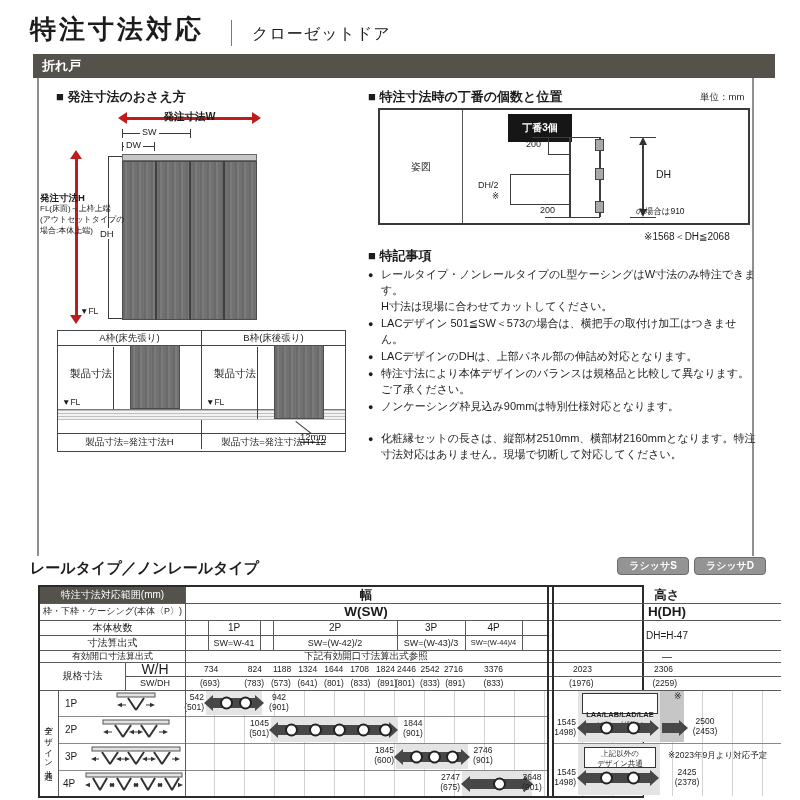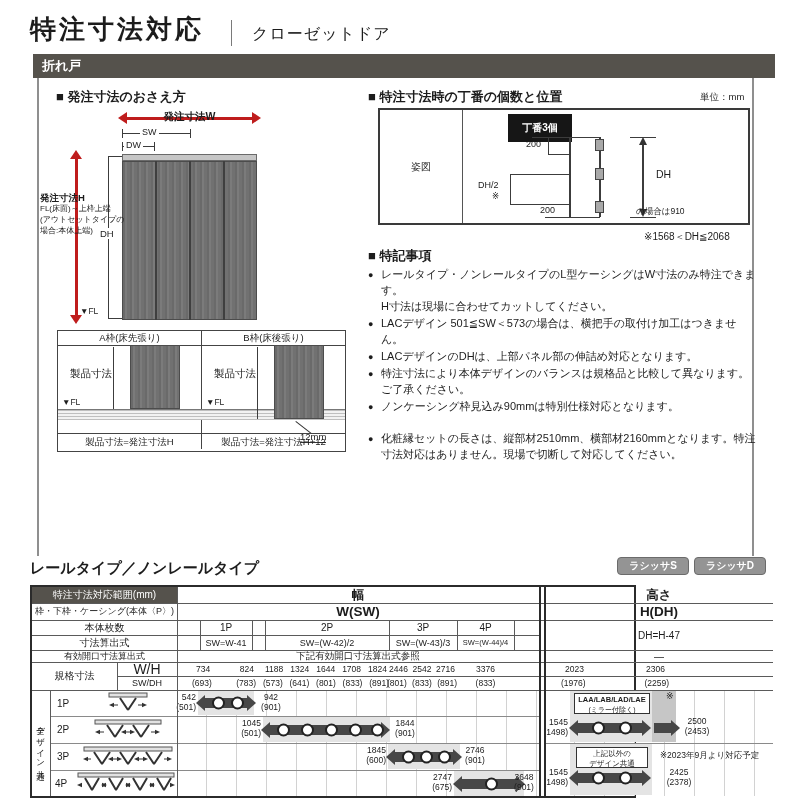--- a/index.html
+++ b/index.html
@@ -186,21 +186,21 @@
     <div class="note-item" style="margin-top:16px;">
       <div>化粧縁セットの長さは、縦部材2510mm、横部材2160mmとなります。特注</div>
       <div>寸法対応はありません。現場で切断して対応してください。</div>
     </div>
   </div>
 
   <div class="a b nw" style="left:30px;top:559px;font-size:15px;">レールタイプ／ノンレールタイプ</div>
   <div class="a badge c" style="left:617px;top:557px;width:70px;height:16px;">ラシッサS</div>
   <div class="a badge c" style="left:694px;top:557px;width:70px;height:16px;">ラシッサD</div>
 
-  <div class="tbl" style="left:30px;top:585px;width:606px;height:213px;">
+  <div class="tbl" style="left:38px;top:585px;width:606px;height:213px;">
 
     <div class="a grid" style="left:145px;top:103px;width:362px;height:106px;"></div>
     <div class="a grid" style="left:513px;top:103px;width:228px;height:106px;"></div>
 
     <div class="a c dark nw" style="left:0;top:0;width:145px;height:16px;font-size:10px;">特注寸法対応範囲(mm)</div>
     <div class="a c b" style="left:145px;top:0;width:362px;height:16px;font-size:12.5px;">幅</div>
     <div class="a c b" style="left:513px;top:0;width:228px;height:16px;font-size:12.5px;">高さ</div>
 
     <div class="a c nw" style="left:0;top:16px;width:145px;height:17px;font-size:9px;">枠・下枠・ケーシング(本体〈P〉)</div>
     <div class="a c b" style="left:145px;top:16px;width:362px;height:17px;font-size:13.5px;">W(SW)</div>
@@ -397,21 +397,21 @@
         <span>2747</span>
         <span>(675)</span>
       </div>
     <div class="lab m" style="left:478px;top:185px;width:28px;">
         <span>3648</span>
         <span>(901)</span>
       </div>
 
     <div class="band" style="left:538px;top:104px;width:82px;height:51px;"></div>
     <div class="bandd" style="left:620px;top:104px;width:24px;height:51px;"></div>
-    <div class="a" style="left:542px;top:106px;width:76px;height:21px;background:#fff;border:1px solid #333;box-sizing:border-box;text-align:center;line-height:10px;padding-top:1px;">
+    <div class="a" style="left:542px;top:106px;width:76px;height:21px;background:#fff;border:1px solid #333;box-sizing:border-box;text-align:center;line-height:10px;padding-top:16px;">
       <div style="font-size:7.5px;font-weight:bold;">LAA/LAB/LAD/LAE</div>
       <div style="font-size:7px;">(ミラー付除く)</div>
     </div>
     <div class="a nw" style="left:634px;top:104px;font-size:9px;">※</div>
     <div class="bar" style="left:545px;top:136px;width:66px;">
         <i class="tl"></i>
         <i class="tr"></i>
         <i class="dot" style="left:15px;"></i>
         <i class="dot" style="left:42px;"></i>
       </div>

